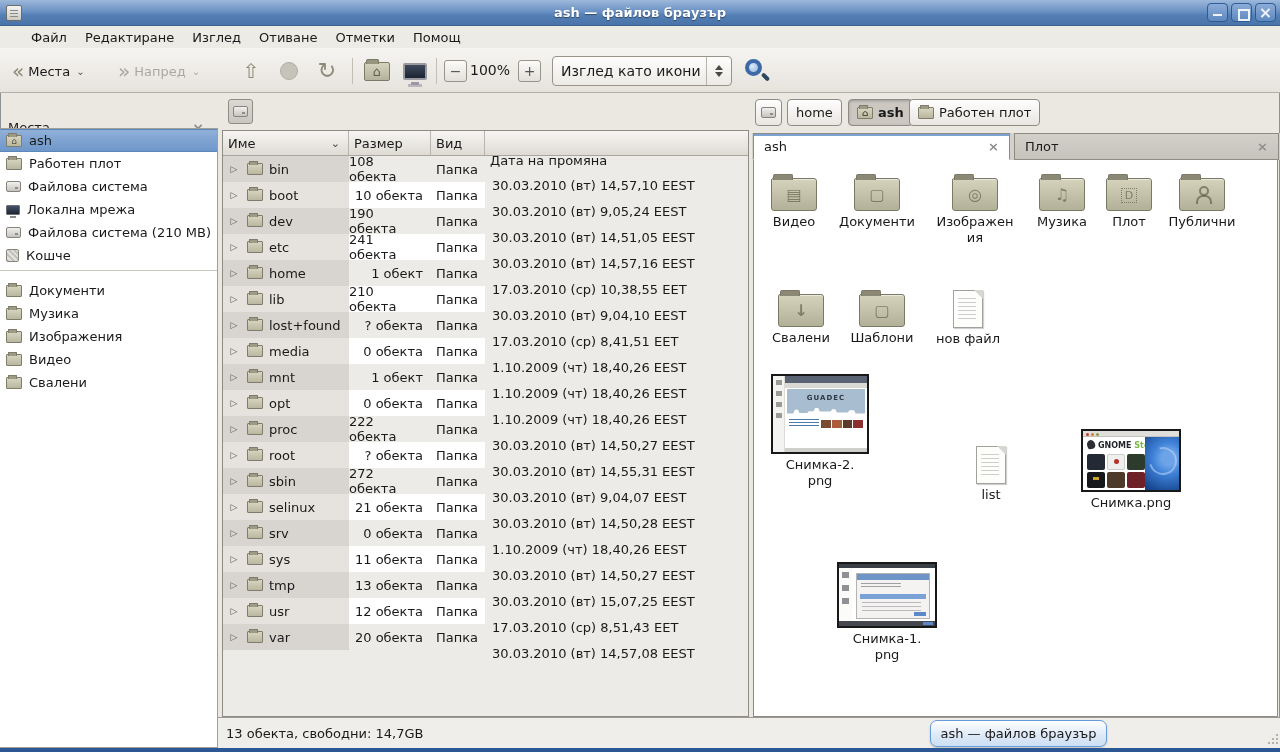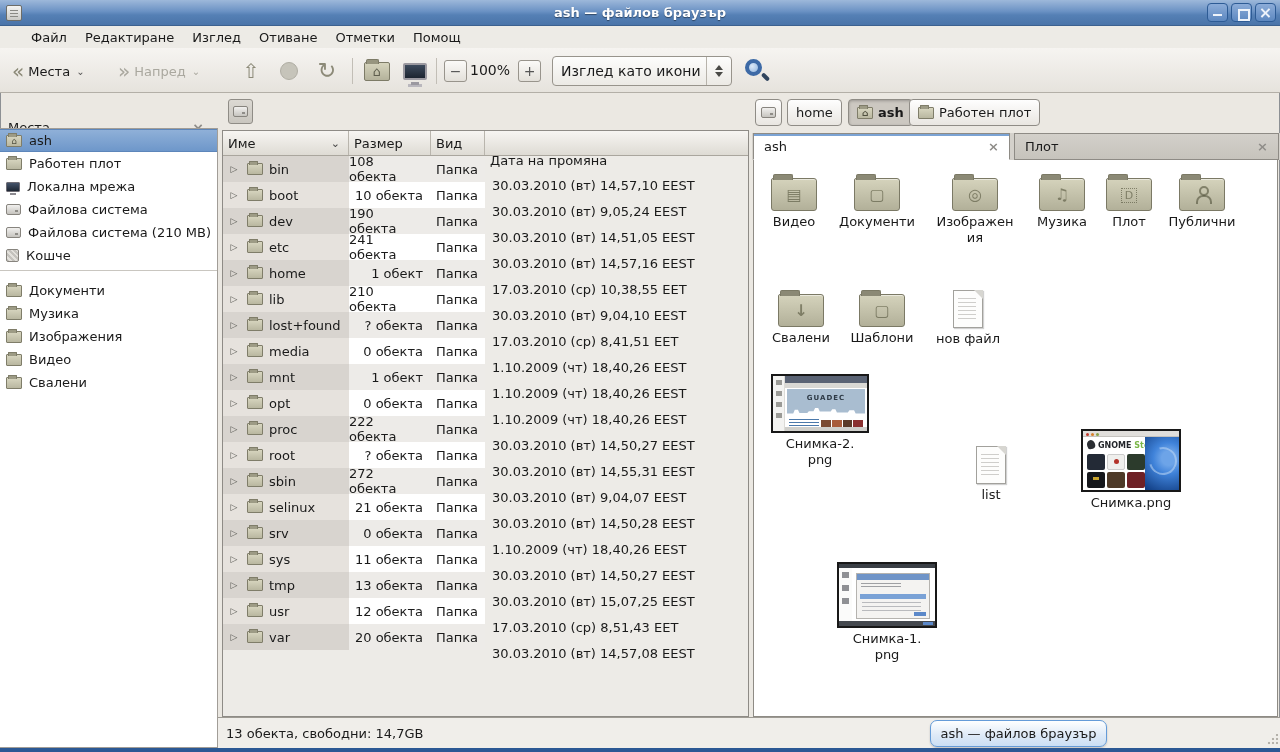--- a/index.html
+++ b/index.html
@@ -154,21 +154,21 @@
     border:2px solid rgba(85,85,62,.62); border-bottom:none; border-radius:7px 7px 0 0; }
 
   .paper { width:30px; height:38px; margin:2px auto 0; background:#fdfdfc; border:1px solid #a2a19c;
     box-shadow:1px 1px 1px rgba(0,0,0,.18); position:relative; }
   .paper::before { content:""; position:absolute; top:-1px; right:-1px; border-top:9px solid #d7d6d1; border-left:9px solid transparent; }
   .paper .lines { position:absolute; left:4px; right:6px; top:7px; bottom:6px;
     background:repeating-linear-gradient(#cfcecb 0 1px, transparent 1px 4px); }
 
   
   .thumb { margin:0 auto; border:2px solid #181818; position:relative; overflow:hidden; background:#fff; }
-  .thumb-guadec { width:98px; height:59px; }
+  .thumb-guadec { width:98px; height:80px; }
   .tg-side { position:absolute; left:0; top:0; width:12px; height:100%; background:#f3f3f1;
     border-right:1px solid #dcdbd7; }
   .tg-side::before { content:""; position:absolute; left:3px; top:4px; width:6px; height:40px;
     background:repeating-linear-gradient(#9a9a96 0 5px, transparent 5px 11px); }
   .tg-top { position:absolute; left:12px; right:0; top:0; height:7px; background:#5a6374; }
   .tg-menu { position:absolute; left:12px; right:0; top:7px; height:5px; background:#d9d8d4; }
   .tg-banner { position:absolute; left:14px; right:2px; top:13px; height:28px; background:#a9bdd0; }
   .tg-text { position:absolute; left:0; right:0; top:5px; text-align:center; font-size:7px; font-weight:bold;
     color:#2e3a46; letter-spacing:1px; }
   .tg-sky { position:absolute; left:0; right:0; bottom:0; height:9px; background:#fff;
@@ -298,26 +298,26 @@
   <div class="sidebar" id="sidebar-list">
       <div class="srow selected">
         <span class="si mf home"></span>
         <span>ash</span>
       </div>
       <div class="srow">
         <span class="si mf"></span>
         <span>Работен плот</span>
       </div>
       <div class="srow">
+        <span class="si si-drive"></span>
+        <span>Файлова система</span>
+      </div>
+      <div class="srow">
         <span class="si si-network"></span>
         <span>Локална мрежа</span>
-      </div>
-      <div class="srow">
-        <span class="si si-drive"></span>
-        <span>Файлова система</span>
       </div>
       <div class="srow">
         <span class="si si-drive"></span>
         <span>Файлова система (210 MB)</span>
       </div>
       <div class="srow">
         <span class="si si-trash"></span>
         <span>Кошче</span>
       </div>
       <div class="side-sep"></div>

